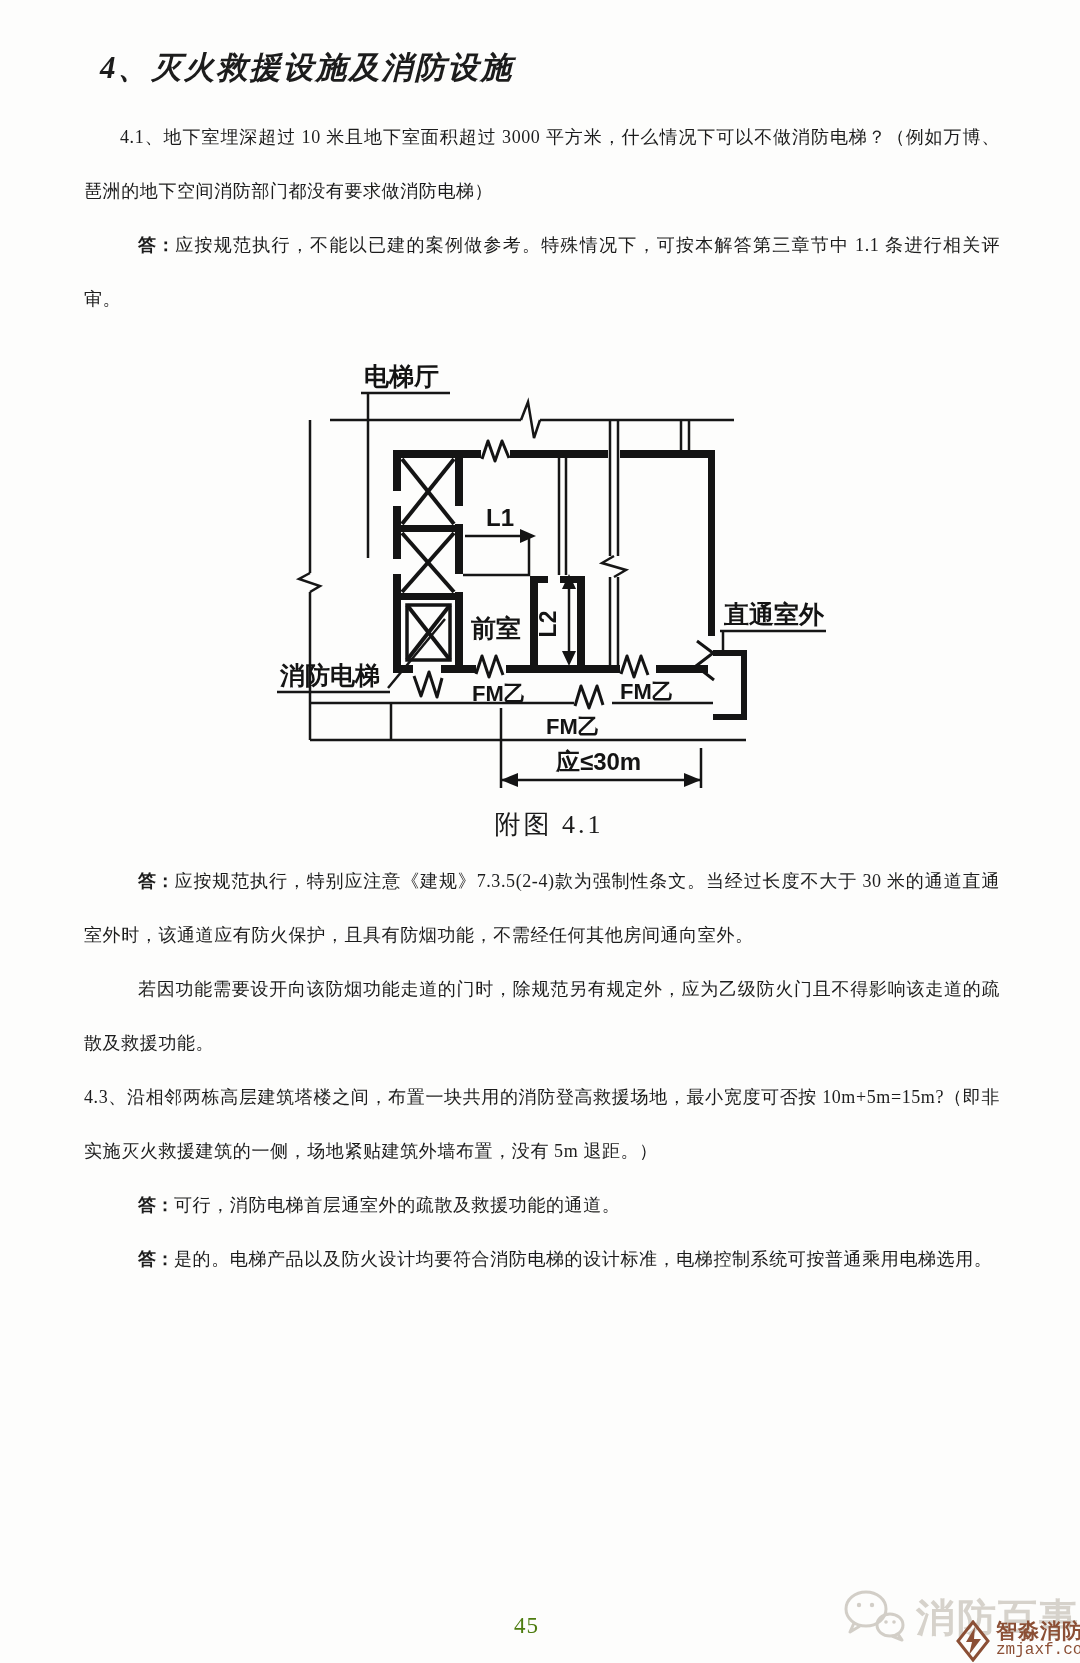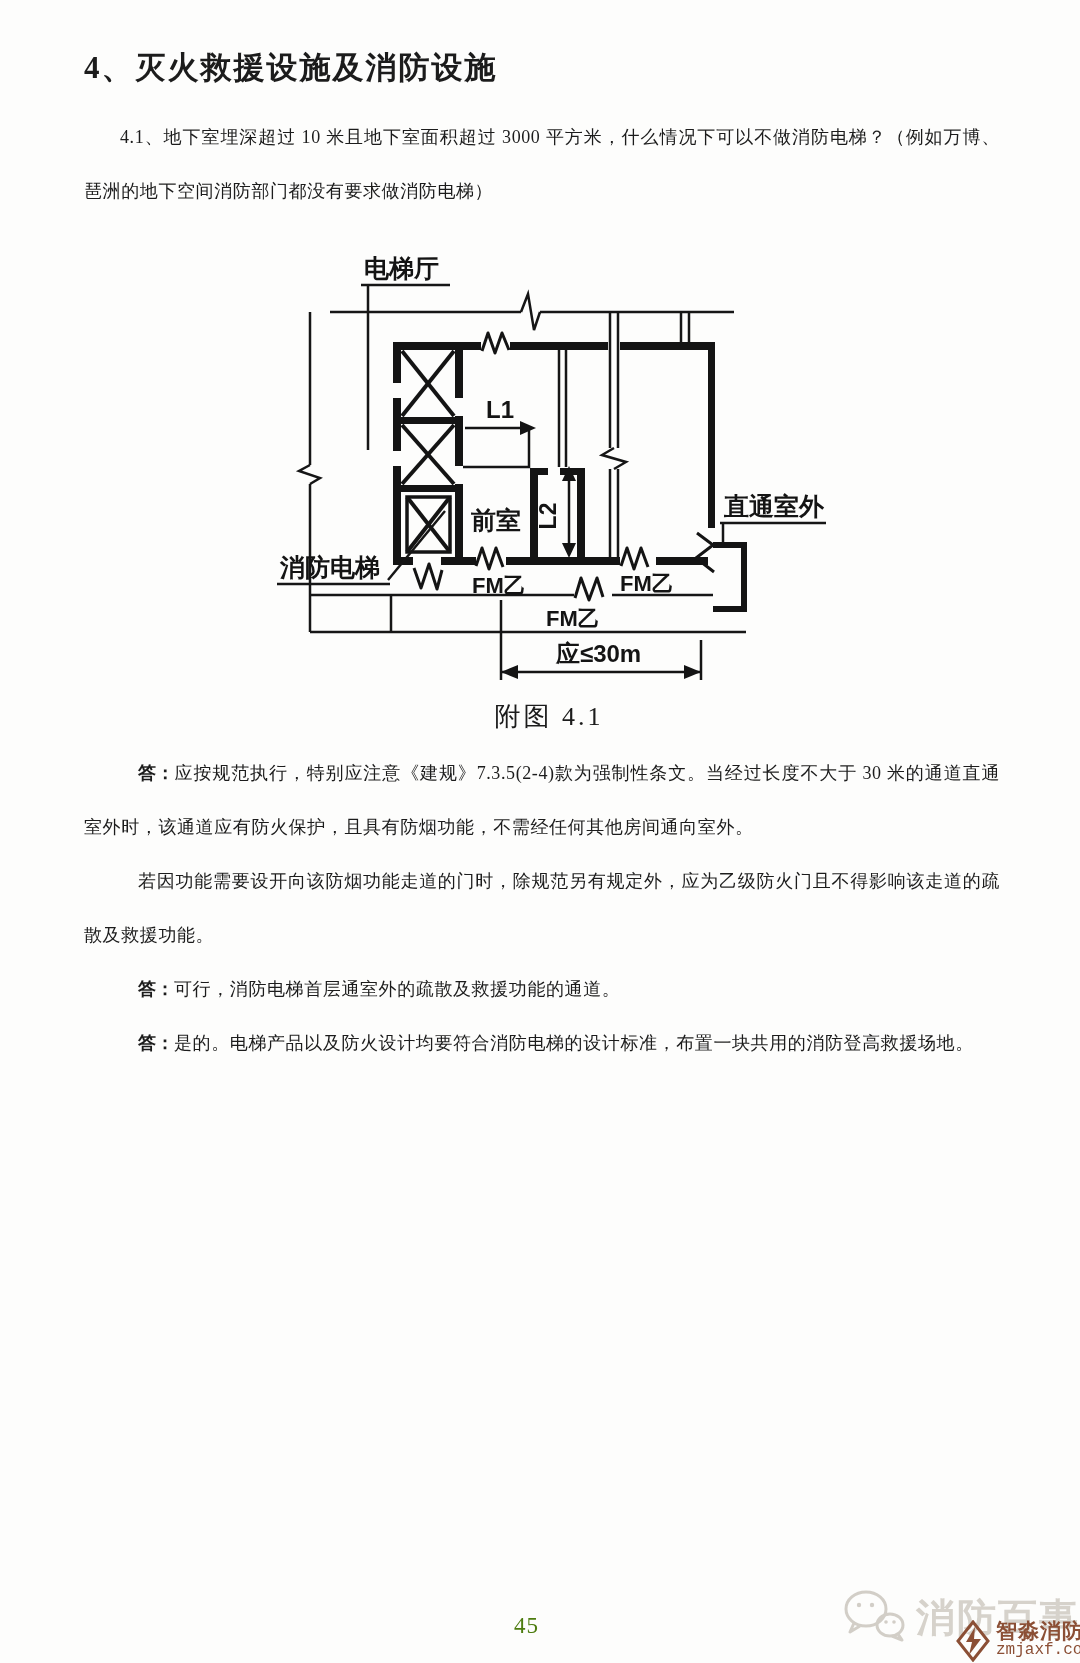--- a/index.html
+++ b/index.html
@@ -10,22 +10,23 @@
     color:#1c1c1c;
     font-family:"Liberation Serif", serif;
     overflow:hidden;
     box-sizing:border-box;
     padding:44px 80px 0 84px;
   }
   .title{
     font-size:31px;
     font-weight:600;
     letter-spacing:2px;
-    margin:0 0 18px 0;
+    margin:0 0 18px 16px;
     line-height:48px;
+    font-style:italic;
   }
   .para{
     font-size:18px;
     line-height:54px;
     text-align:justify;
     letter-spacing:0.6px;
     margin:0;
   }
   .indent1{text-indent:36px;}
   .indent2{text-indent:54px;}
@@ -83,20 +84,23 @@
 <body>
 
 <div class="page">
 
   <h1 class="title">4、灭火救援设施及消防设施</h1>
 
   <p class="para indent1">
     <span>4.1、地下室埋深超过 10 米且地下室面积超过 3000 平方米，什么情况下可以不做消防电梯？（例如万博、琶洲的地下空间消防部门都没有要求做消防电梯）</span>
   </p>
 
+  <p class="para indent2">
+    <span class="ans-label">答：</span><span>应按规范执行，不能以已建的案例做参考。特殊情况下，可按本解答第三章节中 1.1 条进行相关评审。</span>
+  </p>
 
 
   <figure class="figure" style="margin-left:184px;margin-top:2px;margin-bottom:0;">
     <svg width="562" height="468" viewBox="0 0 562 468">
 
       <g stroke="#161616" stroke-width="2.5" fill="none">
         <path d="M62,92 H253"></path>
           <path d="M272,92 H466"></path>
         <polyline points="253,92 260,74 266,110 272,92"></polyline>
         <path d="M42,92 V245"></path>
@@ -230,28 +234,31 @@
   </figure>
 
   <p class="para indent2 after-fig">
     <span class="ans-label">答：</span><span>应按规范执行，特别应注意《建规》7.3.5(2-4)款为强制性条文。当经过长度不大于 30 米的通道直通室外时，该通道应有防火保护，且具有防烟功能，不需经任何其他房间通向室外。</span>
   </p>
 
   <p class="para indent2">
     <span>若因功能需要设开向该防烟功能走道的门时，除规范另有规定外，应为乙级防火门且不得影响该走道的疏散及救援功能。</span>
   </p>
 
+  <p class="para">
+    <span>4.3、沿相邻两栋高层建筑塔楼之间，布置一块共用的消防登高救援场地，最小宽度可否按 10m+5m=15m?（即非实施灭火救援建筑的一侧，场地紧贴建筑外墙布置，没有 5m 退距。）</span>
+  </p>
 
   <p class="para indent2">
     <span class="ans-label">答：</span><span>可行，消防电梯首层通室外的疏散及救援功能的通道。</span>
   </p>
 
 
   <p class="para indent2">
-    <span class="ans-label">答：</span><span>是的。电梯产品以及防火设计均要符合消防电梯的设计标准，布置一块共用的消防登高救援场地。</span>
+    <span class="ans-label">答：</span><span>是的。电梯产品以及防火设计均要符合消防电梯的设计标准，电梯控制系统可按普通乘用电梯选用。</span>
   </p>
 
   <div class="page-number">45</div>
 
   <div class="wm-main">
     <span style="margin-right:8px;">
       <svg width="66" height="56" viewBox="0 0 66 56">
         <ellipse cx="24" cy="21" rx="20" ry="17" fill="none" stroke="#d2cec7" stroke-width="3"></ellipse>
         <path d="M12,35 L8,44 L18,38" fill="none" stroke="#d2cec7" stroke-width="3" stroke-linejoin="round"></path>
         <circle cx="17" cy="17" r="2.2" fill="#d2cec7"></circle>

